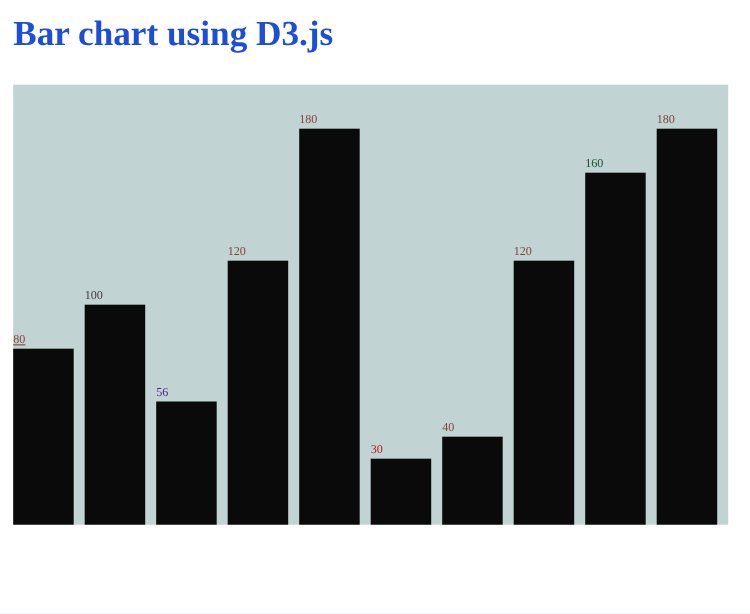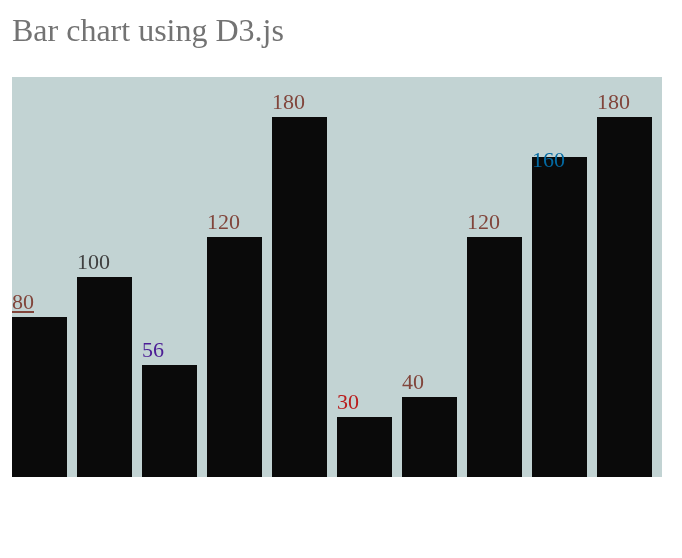--- a/index.html
+++ b/index.html
@@ -9,39 +9,39 @@
     }
     body {
       font-family: "Times New Roman", Times, serif;
       background: #ffffff;
       padding: 12px;
       width: 682px;
       height: 558px;
     }
     h1 {
       font-size: 32px;
-      font-weight: normal;
-      color: #737373;
+      font-weight: bold;
+      color: #1d4ed8;
       margin-bottom: 28px;
     }
     .chart-container {
       position: relative;
       width: 650px;
       height: 400px;
       background: #c2d3d3;
     }
     .bar {
       position: absolute;
       bottom: 0;
       background: #0a0a0a;
     }
     .bar-label {
       position: absolute;
       font-family: "Times New Roman", Times, serif;
-      font-size: 22px;
+      font-size: 11px;
       color: #81453b;
       text-align: left;
     }
   </style>
 </head>
 <body>
 
 <h1>Bar chart using D3.js</h1>
 
 <div class="chart-container" id="chart" style="width: 650px; height: 400px; background: rgb(194, 211, 211);">
@@ -55,16 +55,16 @@
     <div class="bar-label" style="left: 195px; bottom: 242px; color: rgb(129, 69, 59);">120</div>
     <div class="bar" style="left: 260px; width: 55px; height: 360px; background: rgb(10, 10, 10);"></div>
     <div class="bar-label" style="left: 260px; bottom: 362px; color: rgb(129, 69, 59);">180</div>
     <div class="bar" style="left: 325px; width: 55px; height: 60px; background: rgb(10, 10, 10);"></div>
     <div class="bar-label" style="left: 325px; bottom: 62px; color: #b91c1c;">30</div>
     <div class="bar" style="left: 390px; width: 55px; height: 80px; background: rgb(10, 10, 10);"></div>
     <div class="bar-label" style="left: 390px; bottom: 82px; color: rgb(129, 69, 59);">40</div>
     <div class="bar" style="left: 455px; width: 55px; height: 240px; background: rgb(10, 10, 10);"></div>
     <div class="bar-label" style="left: 455px; bottom: 242px; color: rgb(129, 69, 59);">120</div>
     <div class="bar" style="left: 520px; width: 55px; height: 320px; background: rgb(10, 10, 10);"></div>
-    <div class="bar-label" style="left: 520px; bottom: 304px; color: #0369a1;">160</div>
+    <div class="bar-label" style="left: 520px; bottom: 322px; color: #14532d;">160</div>
     <div class="bar" style="left: 585px; width: 55px; height: 360px; background: rgb(10, 10, 10);"></div>
     <div class="bar-label" style="left: 585px; bottom: 362px; color: rgb(129, 69, 59);">180</div>
   </div>
 
 </body></html>

